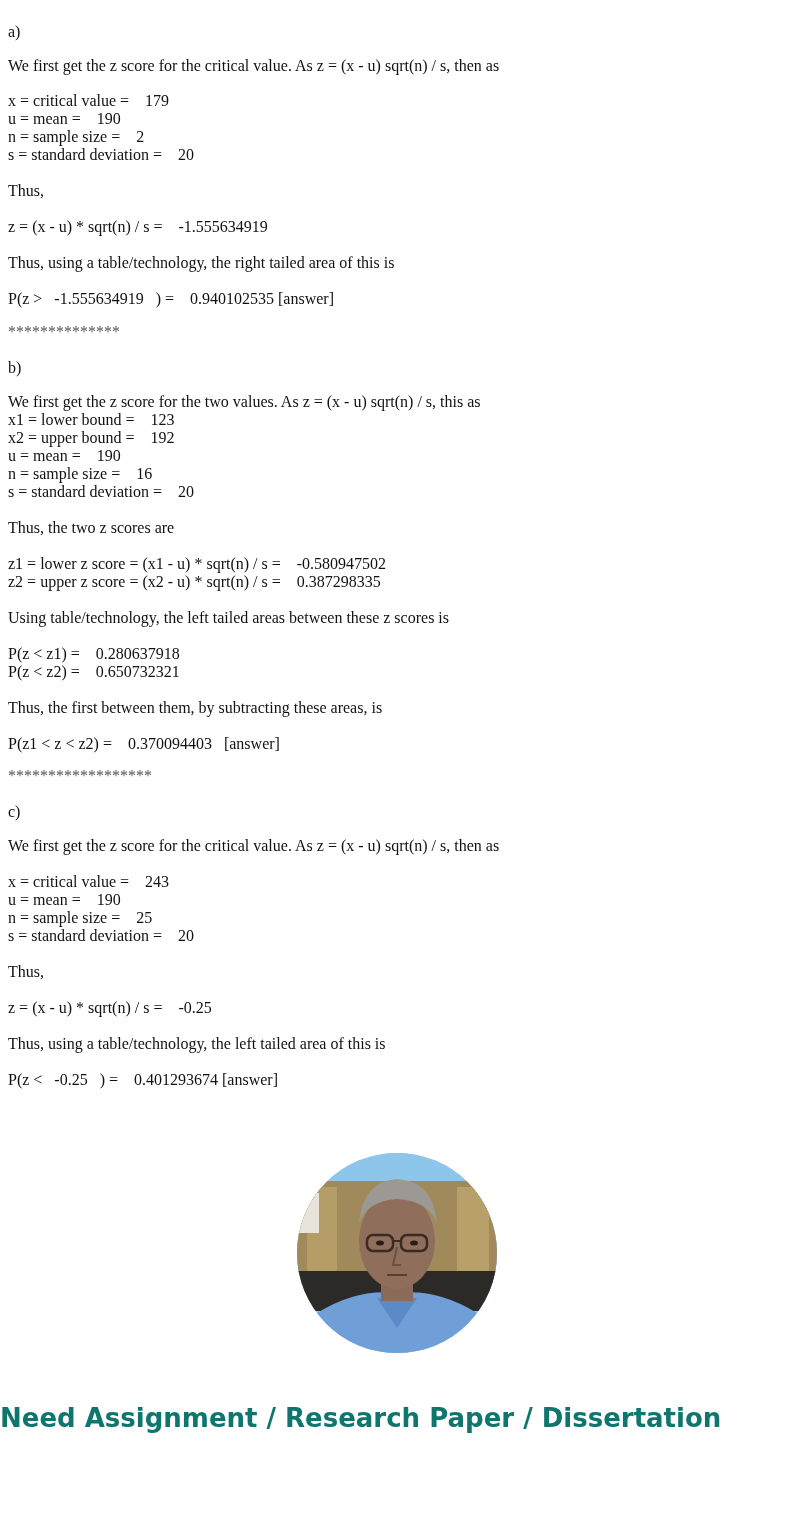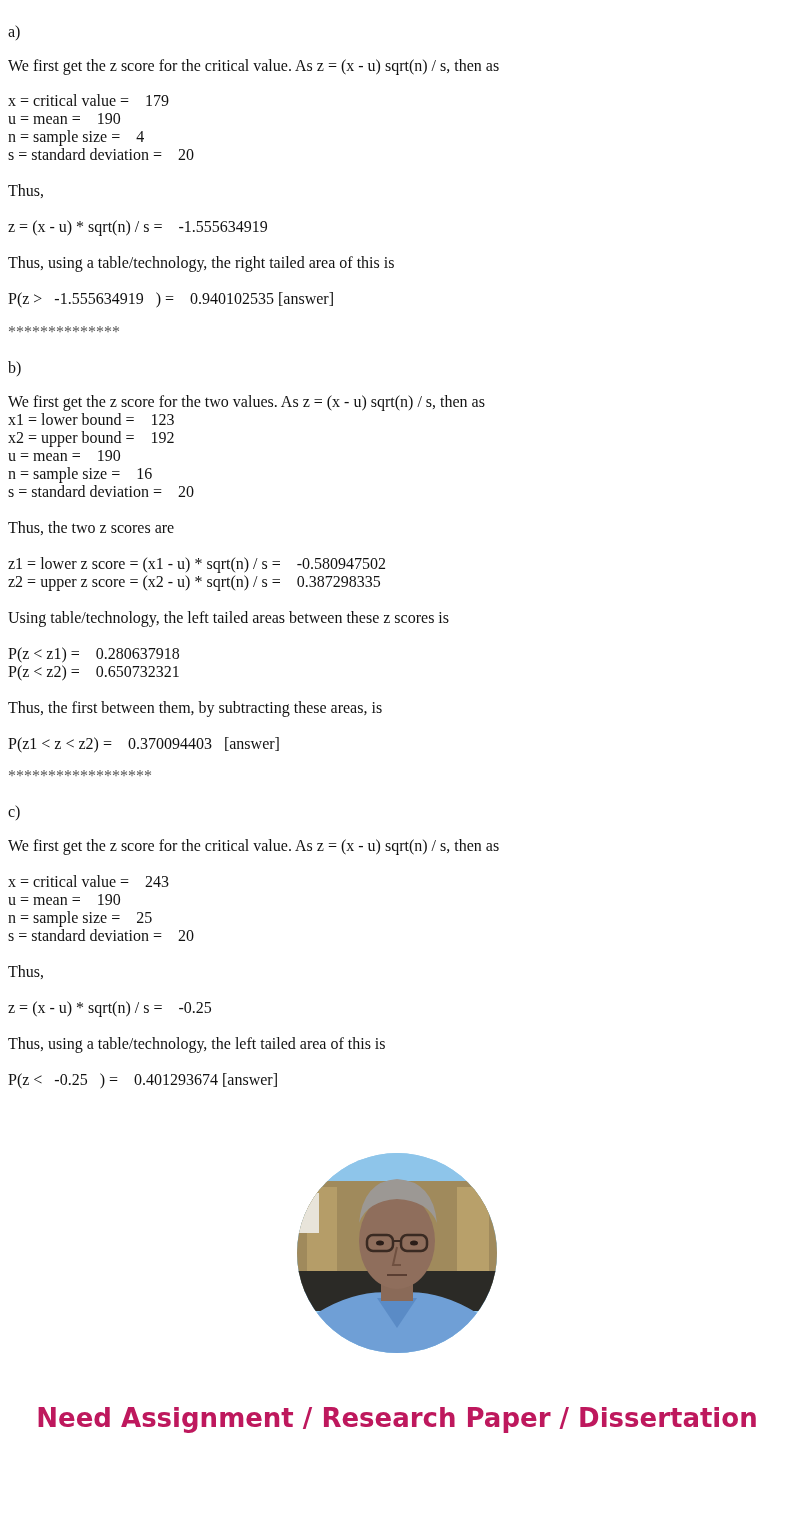--- a/index.html
+++ b/index.html
@@ -3,44 +3,44 @@
   <meta charset="utf-8">
   <style>
     html, body { margin: 0; padding: 0; background: #ffffff; }
     body { width: 794px; height: 1523px; position: relative; overflow: hidden; }
     .doc { position: absolute; left: 8px; top: 0; width: 780px;
       font-family: "Liberation Serif", serif; font-size: 16px; color: #111; }
     .ln { position: absolute; left: 0; white-space: pre; line-height: 18px; height: 18px; }
     .stars { color: #555; letter-spacing: 0px; }
     .photo-wrap { position: absolute; left: 297px; top: 1153px; width: 200px; height: 200px;
       border-radius: 50%; overflow: hidden; background: #8ec5ea; }
-    .footer { position: absolute; left: 0; top: 1403px; width: 794px; text-align: center;
+    .footer { position: absolute; left: 0; top: 1403px; width: 718px; text-align: center;
       font-family: "DejaVu Sans", sans-serif; font-weight: bold; font-size: 26px;
-      line-height: 30px; color: #be185d; }
+      line-height: 30px; color: #0f766e; }
     .footer div { white-space: nowrap; }
   </style>
 </head>
 <body>
 
 <div class="doc">
 
   <div class="ln" style="top:23px">a)</div>
   <div class="ln" style="top:57px">We first get the z score for the critical value. As z = (x - u) sqrt(n) / s, then as</div>
   <div class="ln" style="top:92px">x = critical value =    179</div>
   <div class="ln" style="top:110px">u = mean =    190</div>
-  <div class="ln" style="top:128px">n = sample size =    4</div>
+  <div class="ln" style="top:128px">n = sample size =    2</div>
   <div class="ln" style="top:146px">s = standard deviation =    20</div>
   <div class="ln" style="top:182px">Thus,</div>
   <div class="ln" style="top:218px">z = (x - u) * sqrt(n) / s =    -1.555634919</div>
   <div class="ln" style="top:254px">Thus, using a table/technology, the right tailed area of this is</div>
   <div class="ln" style="top:290px">P(z &gt;   -1.555634919   ) =    0.940102535 [answer]</div>
   <div class="ln stars" style="top:323px">**************</div>
 
   <div class="ln" style="top:359px">b)</div>
-  <div class="ln" style="top:393px">We first get the z score for the two values. As z = (x - u) sqrt(n) / s, then as</div>
+  <div class="ln" style="top:393px">We first get the z score for the two values. As z = (x - u) sqrt(n) / s, this as</div>
   <div class="ln" style="top:411px">x1 = lower bound =    123</div>
   <div class="ln" style="top:429px">x2 = upper bound =    192</div>
   <div class="ln" style="top:447px">u = mean =    190</div>
   <div class="ln" style="top:465px">n = sample size =    16</div>
   <div class="ln" style="top:483px">s = standard deviation =    20</div>
   <div class="ln" style="top:519px">Thus, the two z scores are</div>
   <div class="ln" style="top:555px">z1 = lower z score = (x1 - u) * sqrt(n) / s =    -0.580947502</div>
   <div class="ln" style="top:573px">z2 = upper z score = (x2 - u) * sqrt(n) / s =    0.387298335</div>
   <div class="ln" style="top:609px">Using table/technology, the left tailed areas between these z scores is</div>
   <div class="ln" style="top:645px">P(z &lt; z1) =    0.280637918</div>

